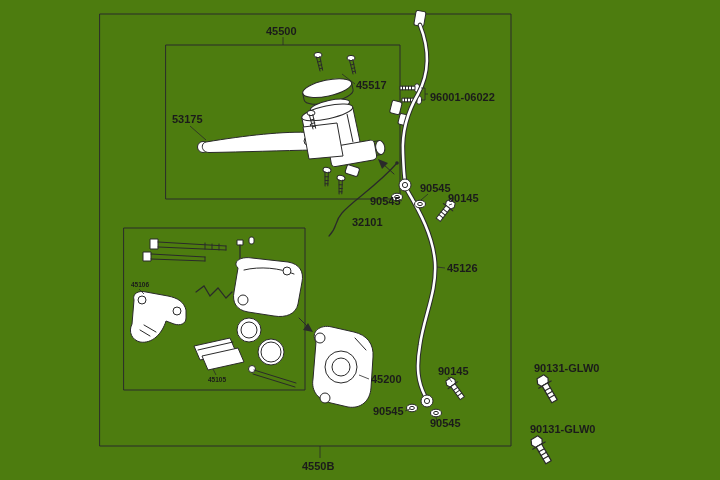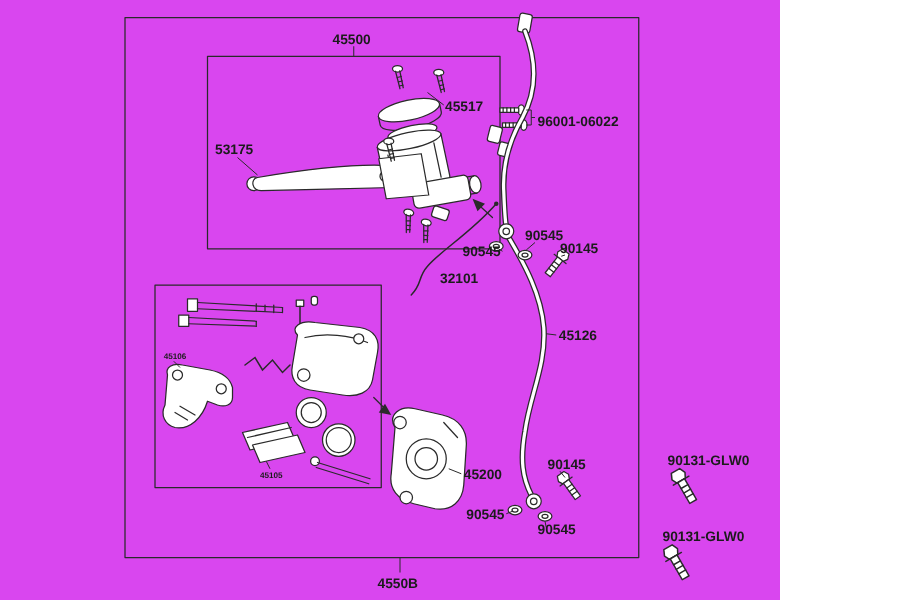--- a/index.html
+++ b/index.html
@@ -1,16 +1,16 @@
 <!DOCTYPE html>
 <html><head>
 <meta charset="utf-8">
 <style>
   html,body{margin:0;padding:0;background:#ffffff;}
-  .stage{position:relative;width:624px;height:480px;background:#d946ef;overflow:hidden;
+  .stage{position:relative;width:720px;height:480px;background:#4d7c0f;overflow:hidden;
          font-family:"Liberation Sans",sans-serif;}
   svg{position:absolute;left:0;top:0;}
   .ln{stroke:#2a2a2a;fill:none;stroke-width:1;stroke-linecap:round;stroke-linejoin:round;}
   .fw{stroke:#2a2a2a;fill:#ffffff;stroke-width:1;stroke-linejoin:round;}
   .lead{stroke:#2a2a2a;fill:none;stroke-width:0.8;}
   .hose-o{stroke:#2a2a2a;fill:none;stroke-width:4.6;stroke-linecap:round;}
   .hose-i{stroke:#ffffff;fill:none;stroke-width:2.6;stroke-linecap:round;}
   .thin{stroke:#2a2a2a;fill:none;stroke-width:1.2;stroke-linecap:round;}
   text.part{font-family:"Liberation Sans",sans-serif;font-weight:bold;font-size:11px;fill:#1b1b1b;}
   text.part-sm{font-family:"Liberation Sans",sans-serif;font-weight:bold;font-size:6.5px;fill:#1b1b1b;}

